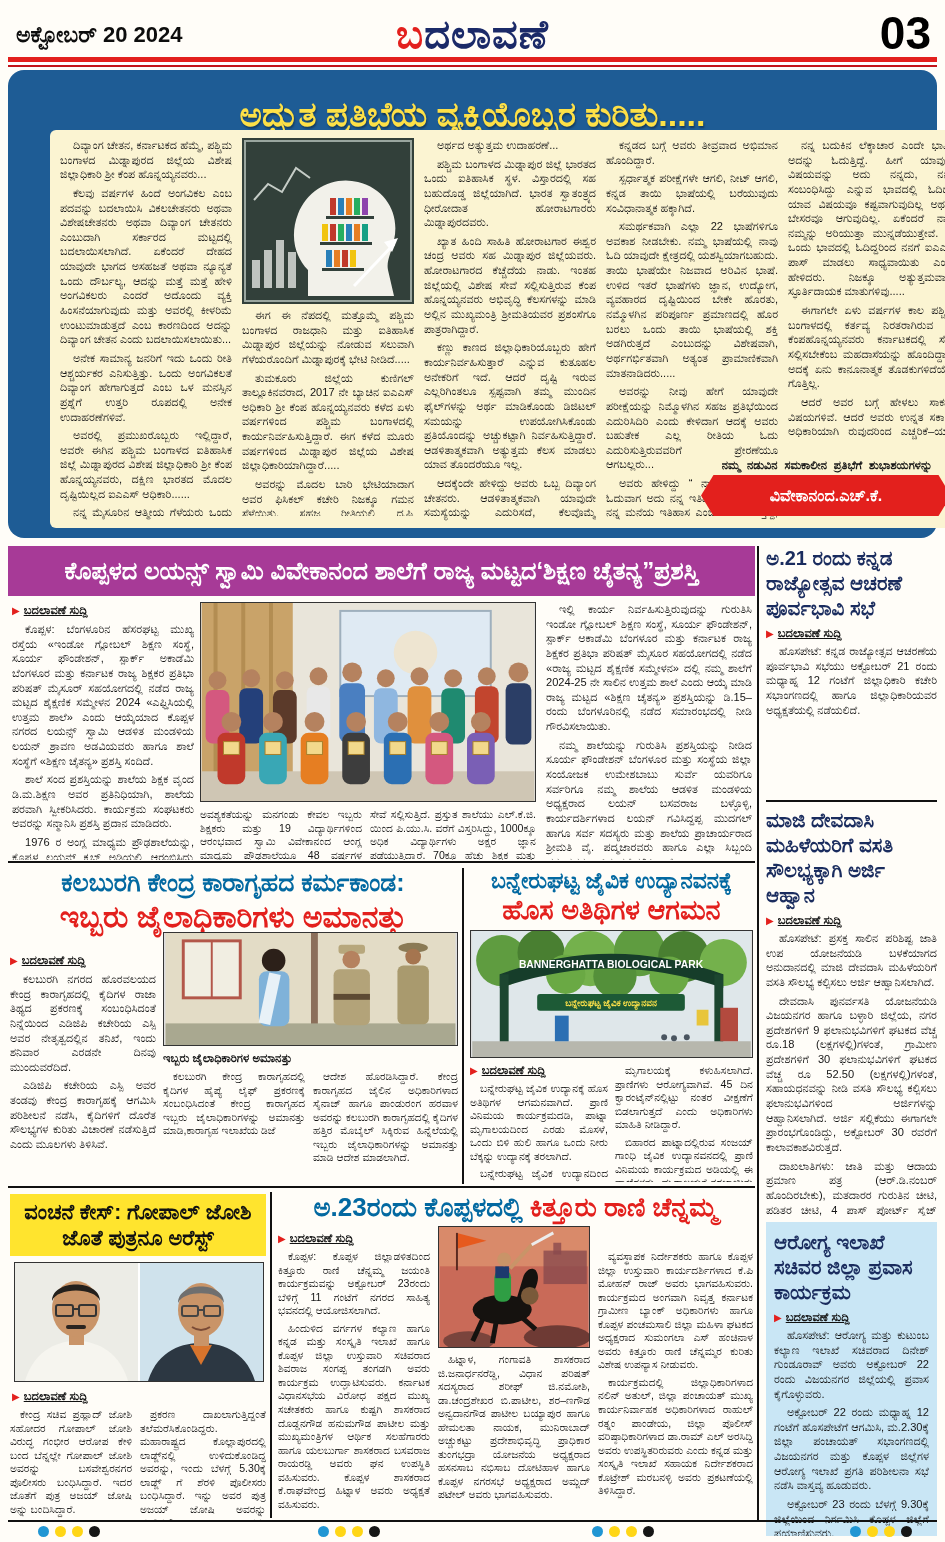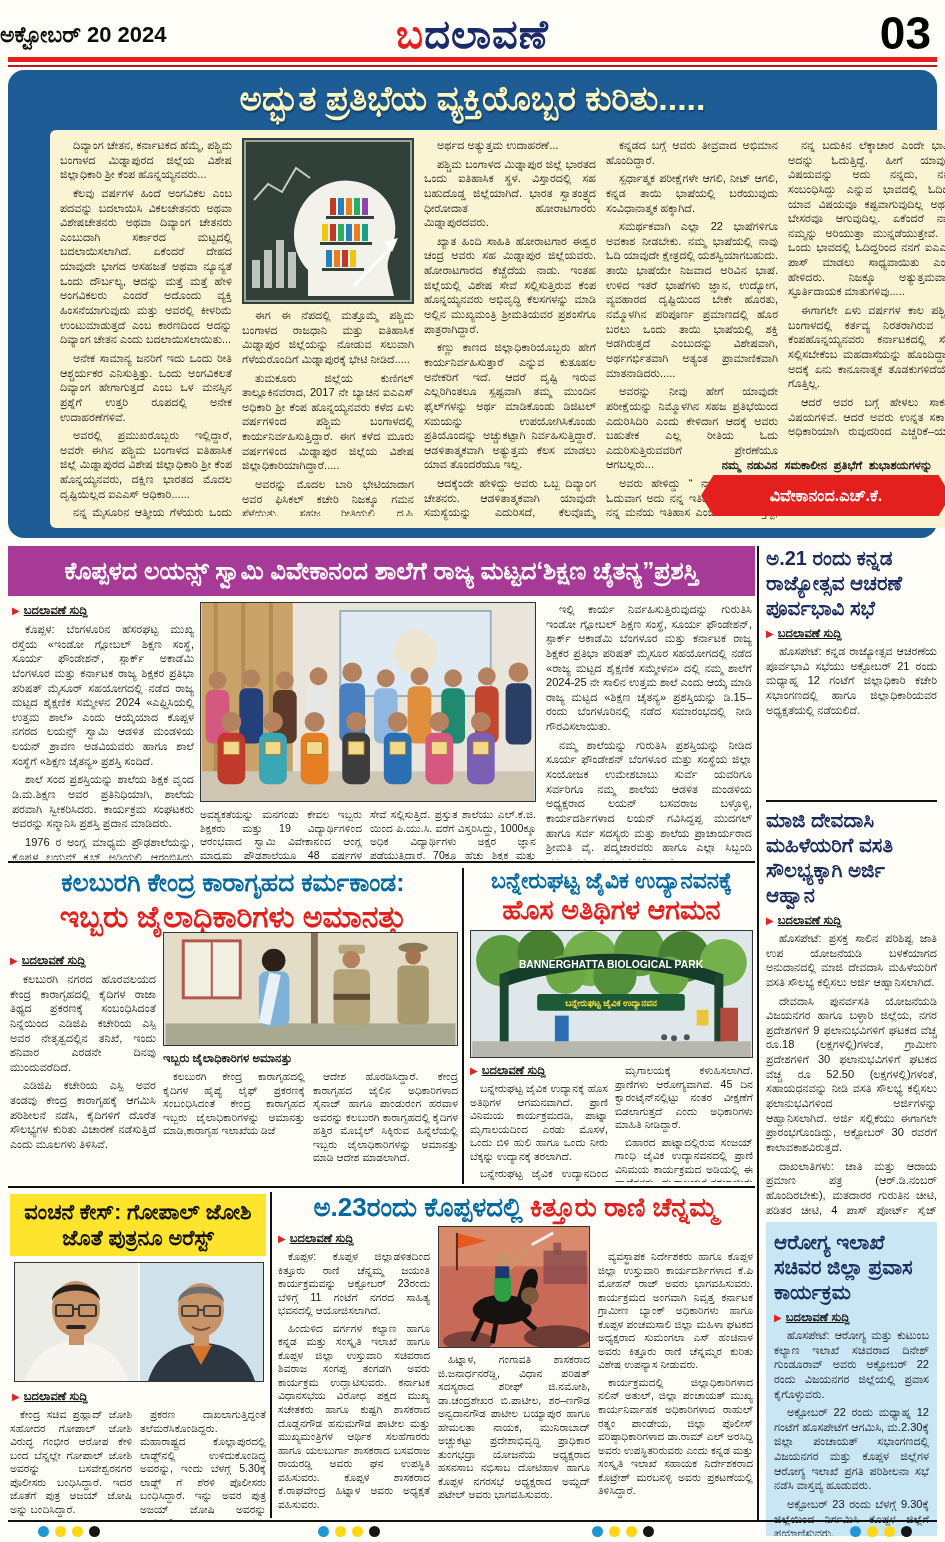--- a/index.html
+++ b/index.html
@@ -3,30 +3,30 @@
 <meta charset="utf-8">
 <style>
   html,body{margin:0;padding:0;}
   body{
     width:945px;height:1542px;position:relative;overflow:hidden;
     background:#fffdf8;color:#151515;
     font-family:"Liberation Sans","DejaVu Sans",sans-serif;
   }
   .abs{position:absolute;}
   
-  .hdr-date{left:0;top:22px;font-size:22px;font-weight:bold;color:#0d0d0d;}
+  .hdr-date{left:16px;top:22px;font-size:22px;font-weight:bold;color:#0d0d0d;}
   .masthead{left:0;top:12px;width:100%;text-align:center;font-size:40px;font-weight:bold;letter-spacing:1px;}
   .masthead .m-red{color:#e3201d;}
   .masthead .m-blue{color:#1b2a68;}
   .pageno{right:14px;top:6px;font-size:46px;font-weight:bold;color:#000;}
   .redrule{left:8px;top:57px;width:929px;height:3px;border-top:5px solid #e3201d;border-bottom:2px solid #c2141a;background:#fff;}
   
   .mainbox{left:8px;top:70px;width:929px;height:468px;background:#1e5c95;border-radius:16px;}
-  .mainhead{left:0;top:0;width:100%;height:58px;display:flex;align-items:center;justify-content:center;
-    color:#fef9c3;font-size:34px;font-weight:bold;text-shadow:1px 2px 2px rgba(0,0,0,.35);}
+  .mainhead{left:0;top:16px;width:100%;height:58px;display:flex;align-items:center;justify-content:center;
+    color:#fde047;font-size:34px;font-weight:bold;text-shadow:1px 2px 2px rgba(0,0,0,.35);}
   .cream{left:7px;top:60px;width:915px;height:398px;background:#fbf4d2;border-radius:6px;overflow:hidden;margin-left:35px;}
   .bodycol{overflow:hidden;text-align:justify;}
   .bodycol p{margin:0 0 4px 0;text-indent:13px;font-size:11.1px;line-height:1.32;}
   .smalltext p{font-size:10.6px;line-height:1.28;text-indent:10px;}
   .nocap p{text-indent:0;}
   .closingline{text-align:center;font-size:11.3px;font-weight:bold;line-height:1.3;}
   .ribbon{background:#e3201d;color:#fff;display:flex;align-items:center;justify-content:center;
     font-size:16px;font-weight:bold;clip-path:polygon(5% 0,95% 0,100% 50%,95% 100%,5% 100%,0 50%);}
   
   .byline{display:flex;align-items:center;gap:4px;font-size:11.5px;font-weight:bold;color:#111;}

